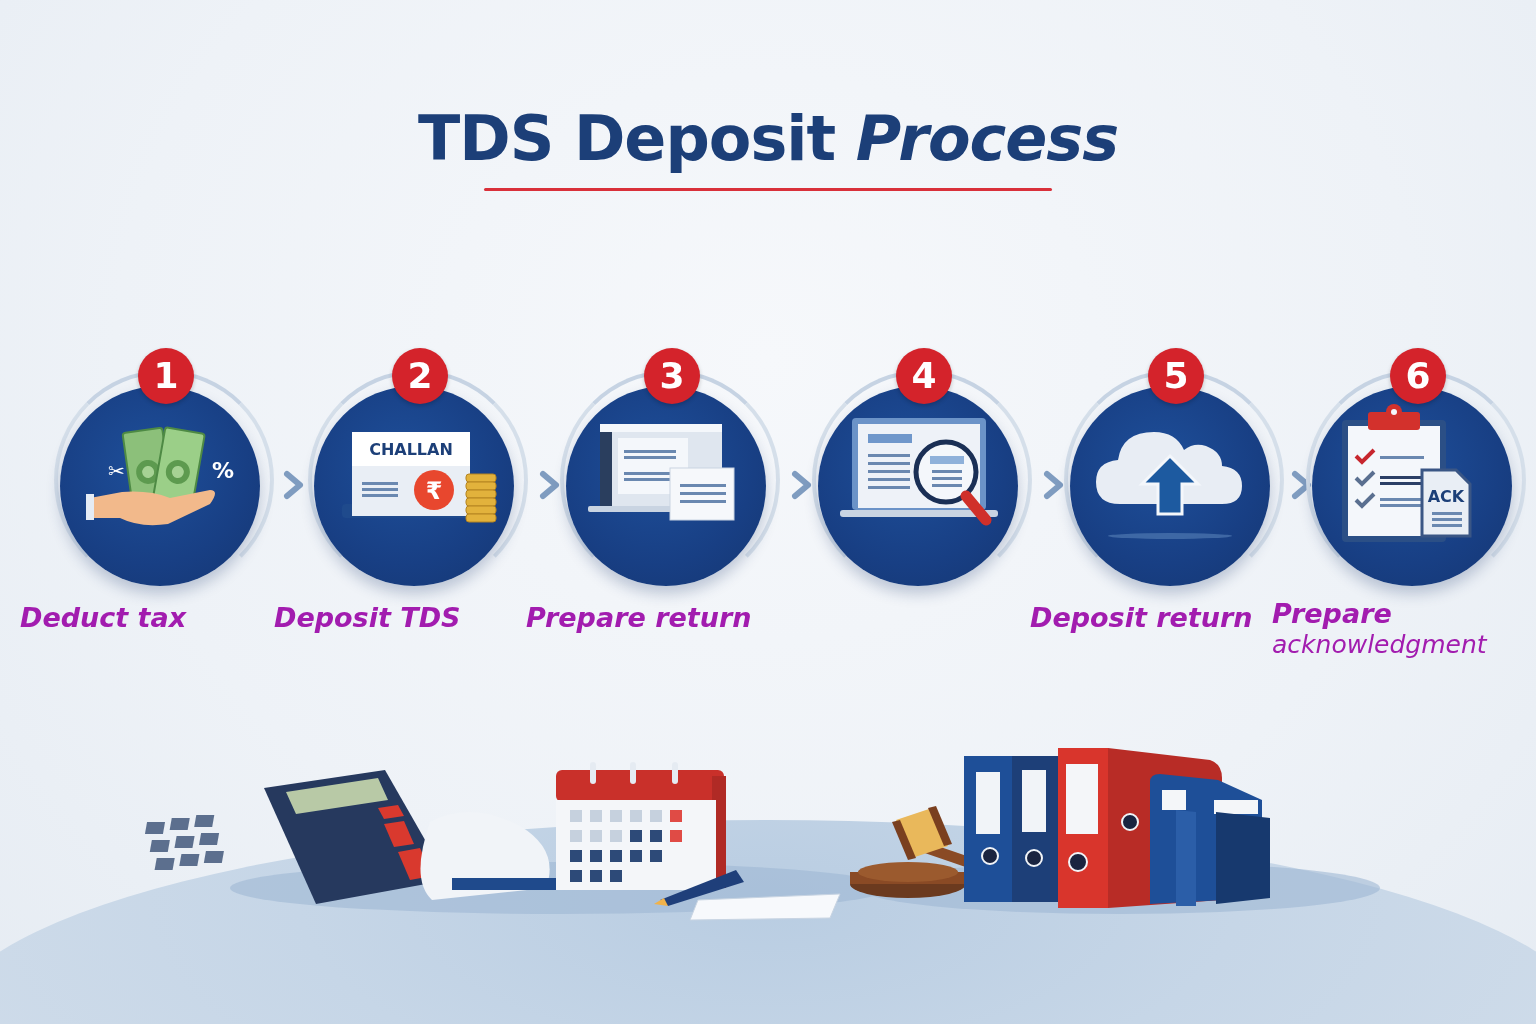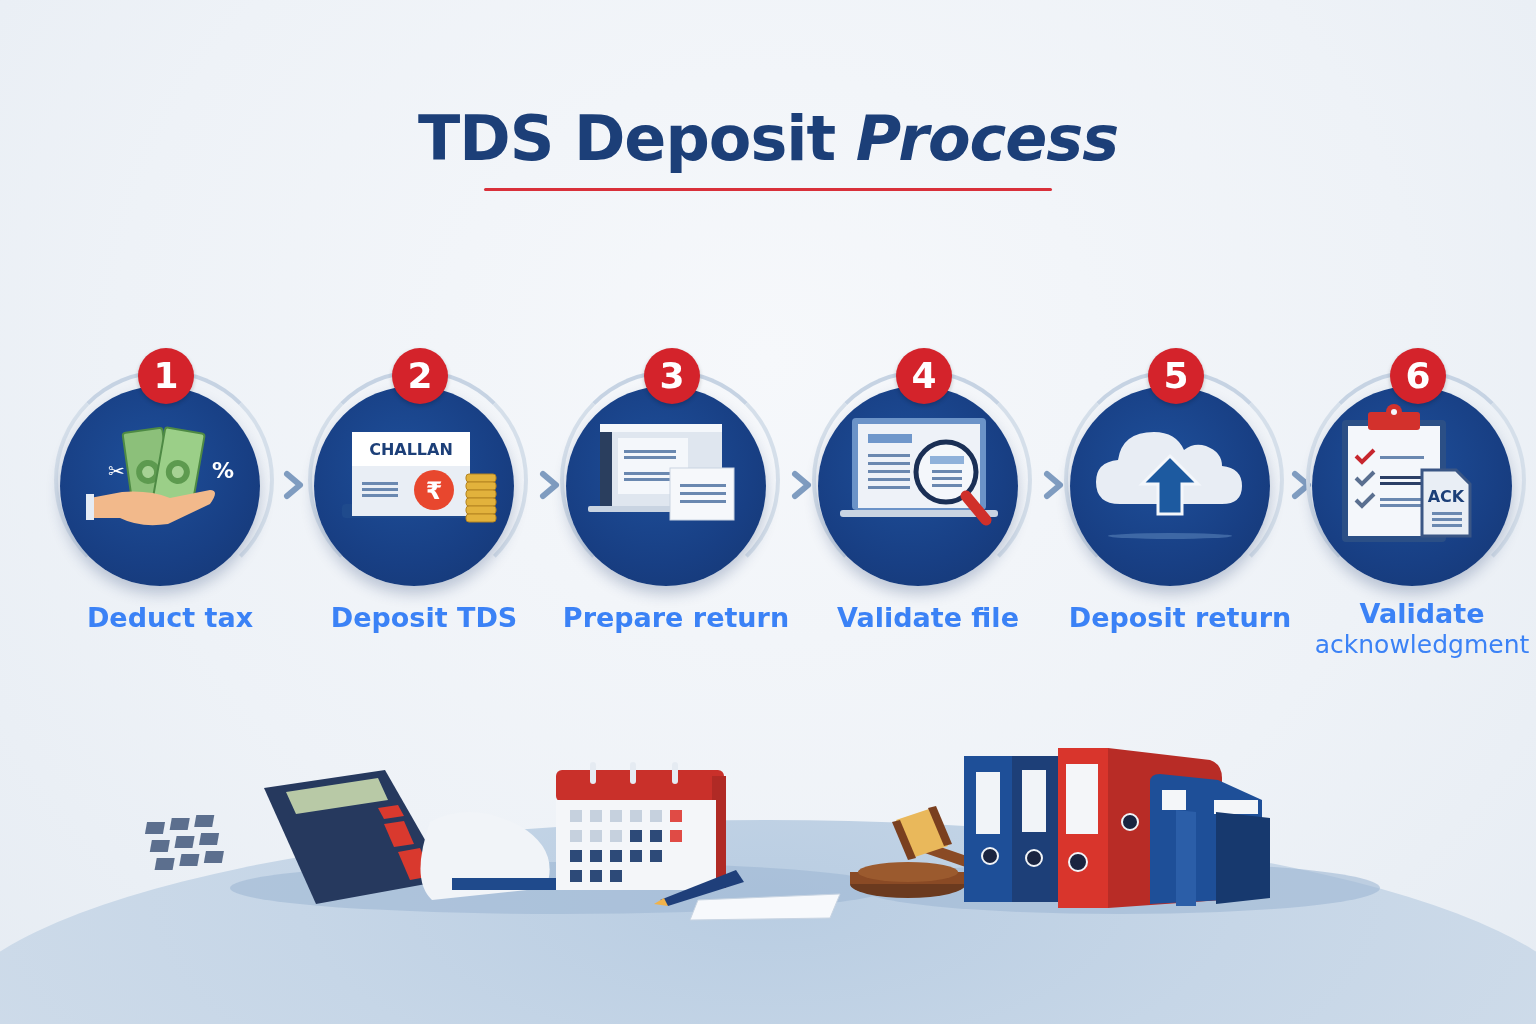--- a/index.html
+++ b/index.html
@@ -12,22 +12,22 @@
   .underline{position:absolute;left:484px;top:188px;width:568px;height:3px;background:#d9303a;border-radius:2px;}
   .step{position:absolute;top:340px;width:260px;height:340px;}
   .halo{position:absolute;left:14px;top:30px;width:220px;height:220px;border-radius:50%;
     border:4px solid #c6d3e3;border-bottom-color:transparent;border-left-color:#d5dfea;border-right-color:#d5dfea;box-sizing:border-box;}
   .circle{position:absolute;left:20px;top:46px;width:200px;height:200px;border-radius:50%;
     background:radial-gradient(circle at 45% 40%, #1e4f9a 0%, #183f84 60%, #153672 100%);
     box-shadow:0 8px 14px rgba(30,60,110,0.25);}
   .badge{position:absolute;left:98px;top:8px;width:56px;height:56px;border-radius:50%;
     background:#d4232b;color:#fff;font-weight:bold;font-size:36px;line-height:56px;text-align:center;
     box-shadow:0 2px 4px rgba(0,0,0,0.2);z-index:2;}
-  .label{position:absolute;left:-20px;width:300px;top:262px;text-align:center;
-    color:#3b82f6;font-size:27px;font-weight:bold;line-height:1.2;}
+  .label{position:absolute;left:-20px;width:300px;top:262px;
+    color:#a21caf;font-size:27px;font-weight:bold;line-height:1.2;font-style:italic;}
   .label .sub{display:block;font-weight:normal;font-size:25px;}
   .arrow{position:absolute;top:470px;width:24px;height:30px;}
   .icon{position:absolute;}
   .table{position:absolute;left:-60px;top:820px;width:1656px;height:420px;border-radius:50%;
     background:radial-gradient(ellipse at 50% 20%, #b9cde2 0%, #c6d6e7 40%, #d4dfeb 100%);}
   .desk-items{position:absolute;left:0;top:0;width:1536px;height:1024px;}
 </style>
 </head>
 <body>
 
@@ -135,21 +135,20 @@
       <rect x="22" y="124" width="158" height="7" rx="3" fill="#c9d4e2"></rect>
       <circle cx="128" cy="86" r="30" fill="#f4f7fb" stroke="#1a2f55" stroke-width="5"></circle>
       <rect x="112" y="70" width="34" height="8" fill="#8fb1da"></rect>
       <rect x="114" y="84" width="30" height="3" fill="#6a88b0"></rect>
         <rect x="114" y="91" width="30" height="3" fill="#6a88b0"></rect>
         <rect x="114" y="98" width="30" height="3" fill="#6a88b0"></rect>
       <path d="M148 110 L168 134" stroke="#d0302a" stroke-width="11" stroke-linecap="round"></path>
     </svg>
   </div>
   <div class="badge">4</div>
-  <div class="label"><span>Validate file</span></div>
 </div>
 
 <svg class="arrow" style="left:1042px" viewBox="0 0 24 30">
     <path d="M5 4 L18 15 L5 26" fill="none" stroke="#7f9cc0" stroke-width="6" stroke-linecap="round" stroke-linejoin="round"></path>
   </svg>
 
 <div class="step" style="left:1050px">
   <div class="halo"></div>
   <div class="circle">
     <svg class="icon" width="200" height="200" viewBox="0 0 200 200">
@@ -184,21 +183,21 @@
       <rect x="68" y="112" width="44" height="3" fill="#6a88b0"></rect>
         <rect x="68" y="118" width="44" height="3" fill="#6a88b0"></rect>
       <path d="M110 84 L144 84 L158 98 L158 150 L110 150 Z" fill="#e9eef5" stroke="#3a5685" stroke-width="3"></path>
       <text x="134" y="116" text-anchor="middle" font-size="16" font-weight="bold" fill="#1c3f78">ACK</text>
       <rect x="120" y="126" width="30" height="3" fill="#6a88b0"></rect>
         <rect x="120" y="132" width="30" height="3" fill="#6a88b0"></rect>
         <rect x="120" y="138" width="30" height="3" fill="#6a88b0"></rect>
     </svg>
   </div>
   <div class="badge">6</div>
-  <div class="label" style="top:258px"><span>Validate</span><span class="sub">acknowledgment</span></div>
+  <div class="label" style="top:258px"><span>Prepare</span><span class="sub">acknowledgment</span></div>
 </div>
 
 <div class="table"></div>
 <svg class="desk-items" viewBox="0 0 1536 1024">
   <ellipse cx="560" cy="888" rx="330" ry="26" fill="#9eb7d3" opacity="0.6"></ellipse>
   <ellipse cx="1120" cy="888" rx="260" ry="26" fill="#9eb7d3" opacity="0.6"></ellipse>
 
   <g>
     <path d="M264 788 L385 770 L448 880 L316 904 Z" fill="#26395e"></path>
     <path d="M286 792 L378 778 L388 800 L296 814 Z" fill="#b8c9a6"></path>

